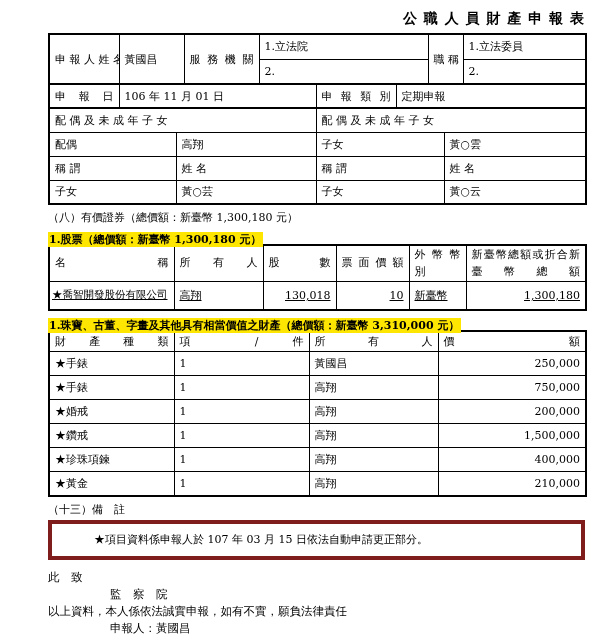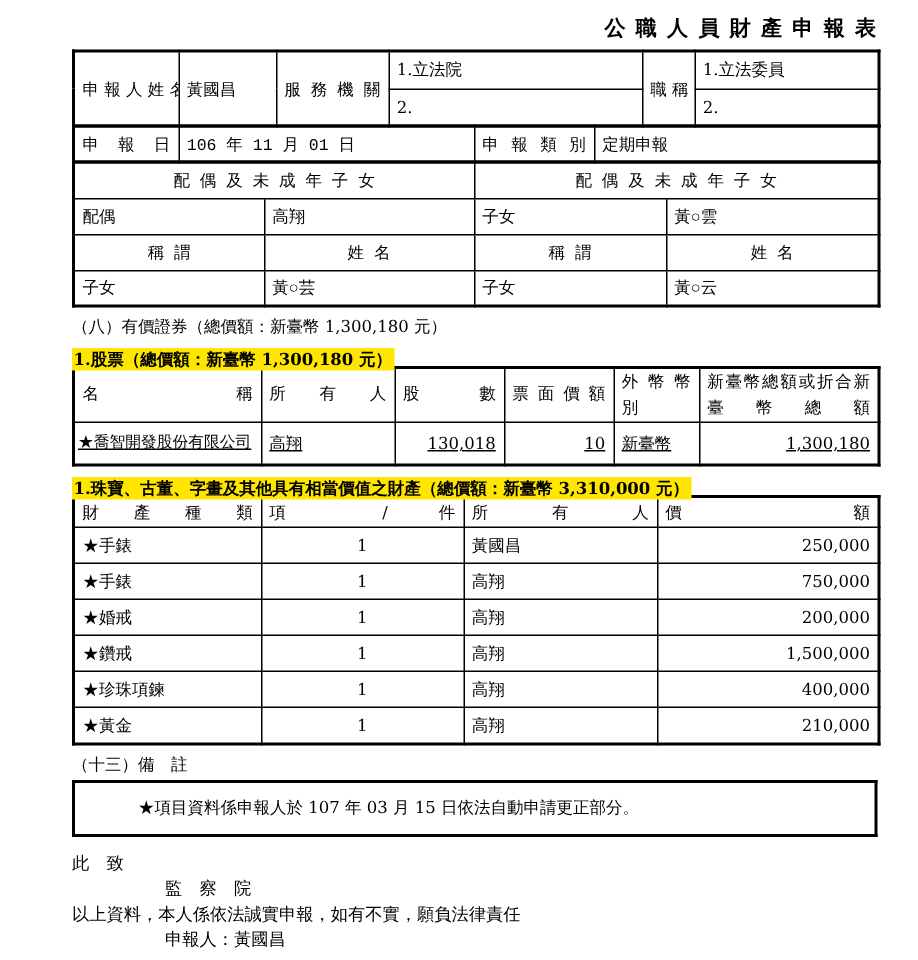--- a/index.html
+++ b/index.html
@@ -14,38 +14,38 @@
   .form-title { text-align:right; font-size:14px; font-weight:bold;
                 letter-spacing:1px; margin:0 0 5px 0; }
 
   table.tbl { border-collapse:collapse; table-layout:fixed; width:537px;
               border:2px solid #000; }
   table.stack { margin-top:-2px; }
   table.tbl td { border:1px solid #000; font-size:11px; padding:1px 5px;
                  box-sizing:border-box; overflow:hidden; white-space:nowrap;
                  vertical-align:middle; }
   .just  { text-align:justify; text-align-last:justify; }
-  .center{ text-align:center; }
+  .center{ }
   .num   { text-align:right; }
   .rh25 td { height:25px; }
-  .rh24 td { height:24px;font-family:Liberation Mono, monospace; }
+  .rh24 td { height:24px; }
 
   .section-label { font-size:11px; margin:5px 0 0 0; height:15px; }
   .hl-line { margin:3px 0 0 0; height:16px; }
   .hl { background:#ffe600; font-weight:bold; font-size:11px; padding:1px 2px 1px 1px; }
 
   table.stock td.hdr { height:36px; white-space:normal; line-height:1.5; }
   table.stock tr.data td { height:28px;text-decoration:underline; }
   table.stock td.company { font-size:10.5px; padding:1px 2px; }
 
   table.jewel td.hdr { height:21px; }
   table.jewel tr.data td { height:24px; }
 
   table.note { margin-top:3px; }
-  table.note td { height:36px; border:1px solid #7f1d1d;padding-left:42px; }
+  table.note td { height:36px; border:4px solid #7f1d1d;padding-left:42px; }
 
   .footer { margin-top:9px; font-size:11.5px; line-height:17px; }
   .footer .indent { padding-left:62px; }
 </style>
 </head>
 <body>
 
 <div class="page">
 
   <div class="form-title">公 職 人 員 財 產 申 報 表</div>

